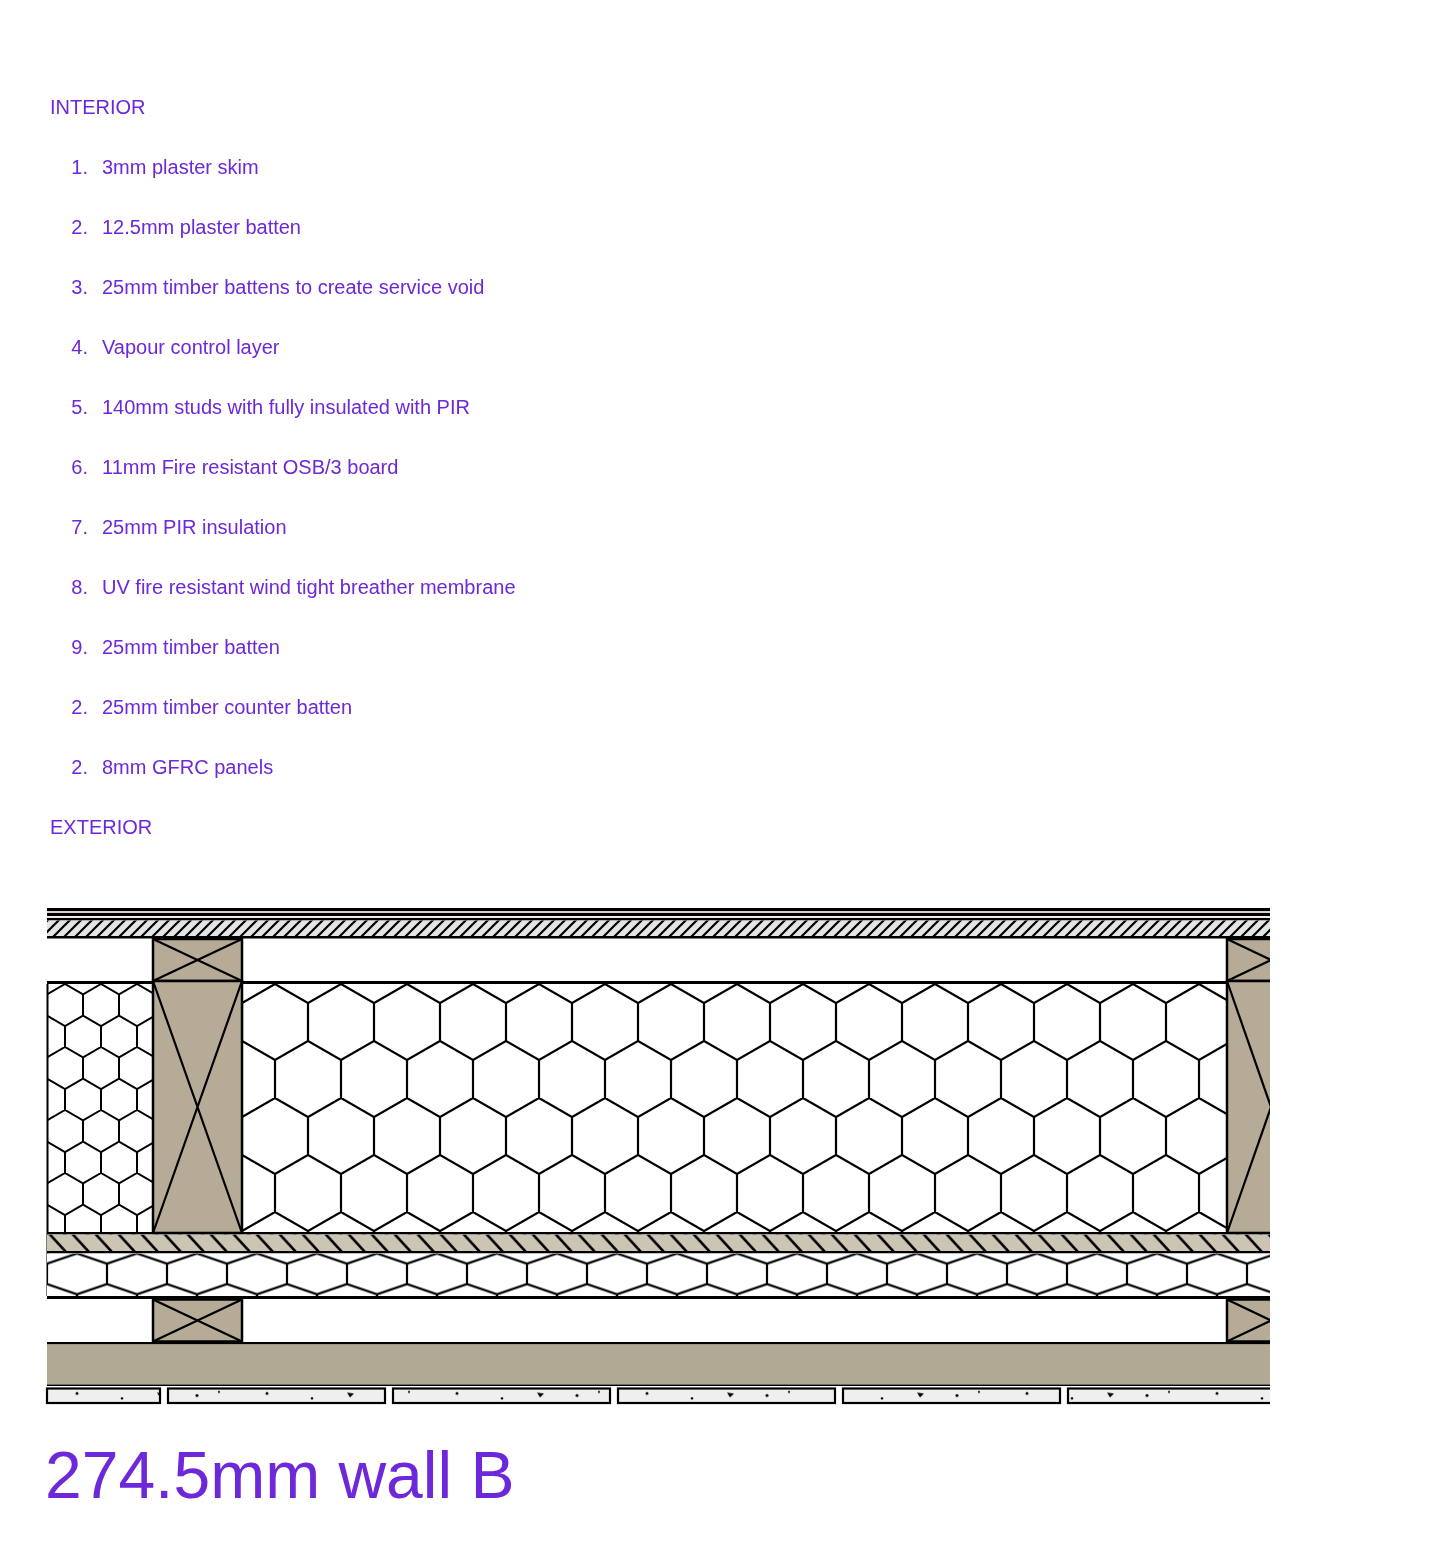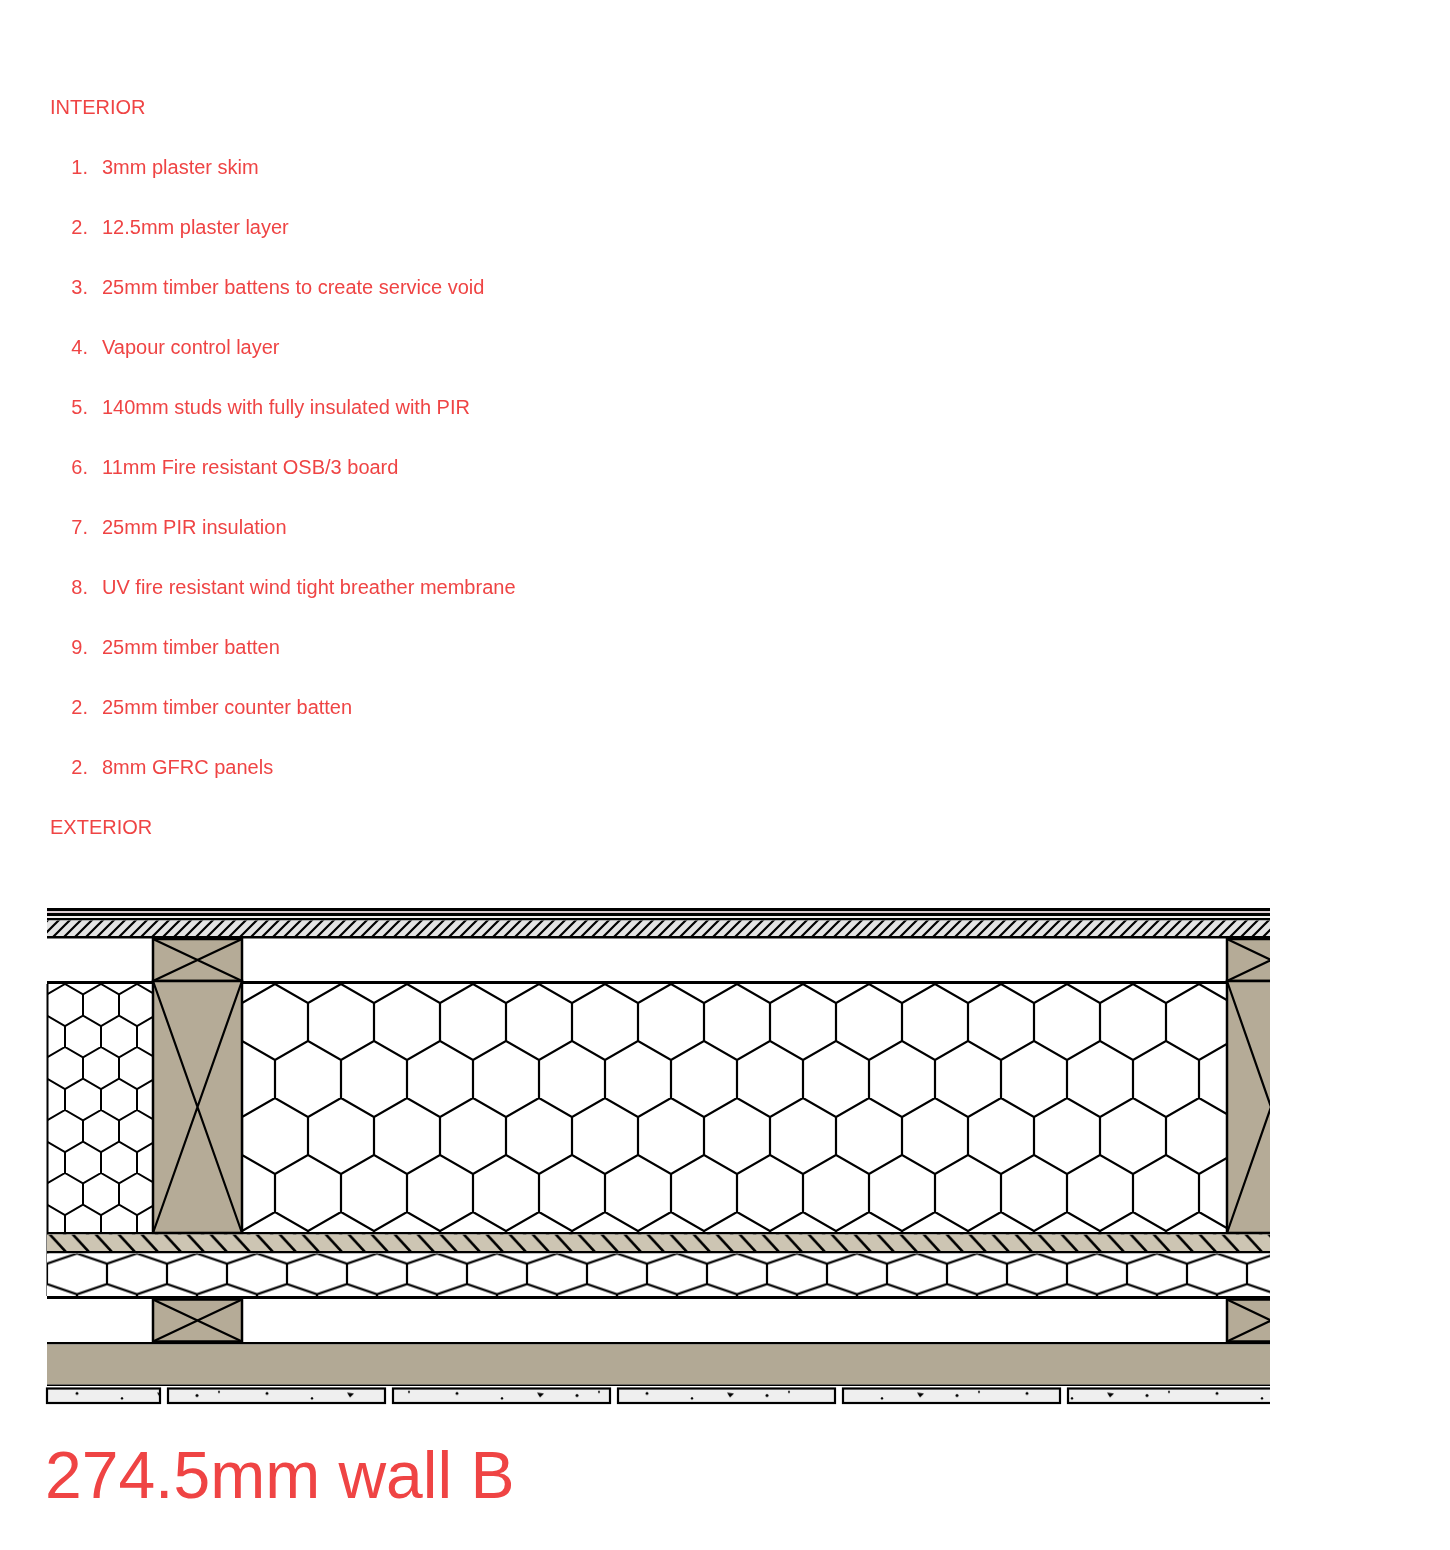--- a/index.html
+++ b/index.html
@@ -1,18 +1,18 @@
 <!DOCTYPE html>
 <html style="--timber: #b5ab97; --osb: #cdc5b3; --counterbatten: #b2a995; --plasterboard: #e4e4e4; --panel: #efefef; --skimpink: #ddccd2; --skimlight: #f1ecec; --line: #000000;"><head>
 <meta charset="utf-8">
 <style>
   html,body{margin:0;padding:0;background:#fff;}
   .sheet{
     position:relative;width:1270px;height:1550px;background:#fff;overflow:hidden;
-    font-family:"Liberation Sans","DejaVu Sans",sans-serif;color:#ef4444;
+    font-family:"Liberation Sans","DejaVu Sans",sans-serif;color:#6d28d9;
   }
   .legend{position:absolute;left:50px;top:97px;font-size:20px;line-height:21px;}
   .section-label{margin:0 0 39px 0;font-size:20px;}
   .layer-row{margin:0 0 39px 0;padding-left:8px;white-space:nowrap;}
   .layer-num{display:inline-block;width:30px;text-align:right;}
   .layer-label{display:inline-block;margin-left:14px;}
   .exterior{margin-top:3px;}
   .wall-title{position:absolute;left:45px;top:1441px;font-size:66px;line-height:68px;letter-spacing:0;}
   svg.drawing{position:absolute;left:0;top:0;}
 </style>
@@ -21,21 +21,21 @@
 
 <div class="sheet">
 
   <div class="legend">
     <p class="section-label">INTERIOR</p>
 
     <div class="layer-row">
       <span class="layer-num">1.</span><span class="layer-label">3mm plaster skim</span>
     </div>
     <div class="layer-row">
-      <span class="layer-num">2.</span><span class="layer-label">12.5mm plaster layer</span>
+      <span class="layer-num">2.</span><span class="layer-label">12.5mm plaster batten</span>
     </div>
     <div class="layer-row">
       <span class="layer-num">3.</span><span class="layer-label">25mm timber battens to create service void</span>
     </div>
     <div class="layer-row">
       <span class="layer-num">4.</span><span class="layer-label">Vapour control layer</span>
     </div>
     <div class="layer-row">
       <span class="layer-num">5.</span><span class="layer-label">140mm studs with fully insulated with PIR</span>
     </div>

